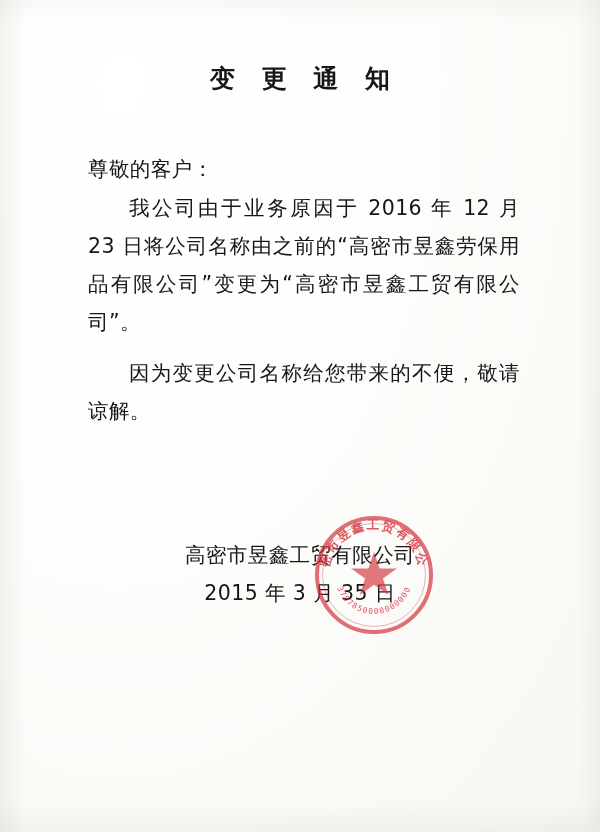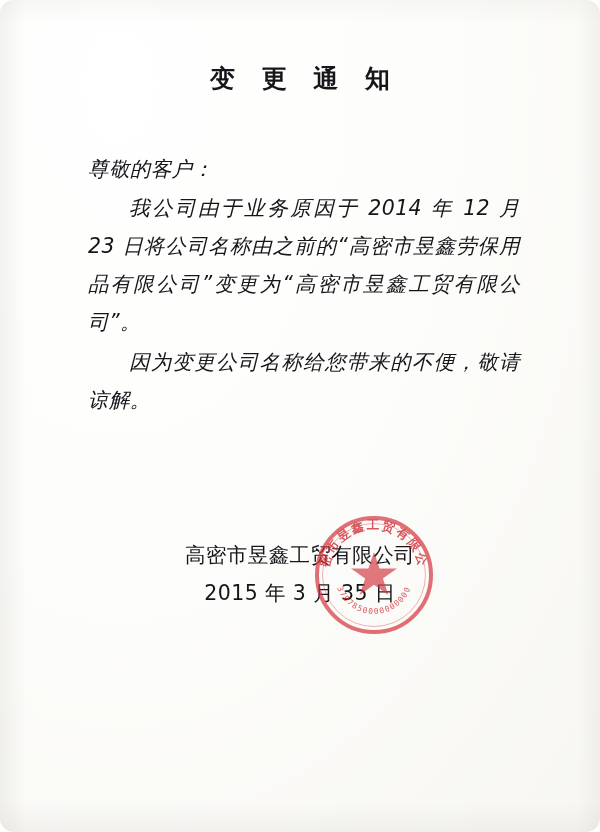--- a/index.html
+++ b/index.html
@@ -15,21 +15,20 @@
   }
 
   
   #page {
     position: relative;
     width: 600px;
     height: 832px;
     background:
       radial-gradient(ellipse at 20% 10%, #ffffff 0%, #fdfdfb 45%, #f7f6f2 100%);
     overflow: hidden;
-    border-radius: 14px;
   }
 
   
   #page::before {
     content: "";
     position: absolute;
     inset: 0;
     pointer-events: none;
     background:
       linear-gradient(90deg, rgba(200,198,190,0.22) 0px, rgba(255,255,255,0) 26px),
@@ -59,27 +58,26 @@
     width: 432px;
     color: #15161a;
     font-size: 20.5px;
     line-height: 38px;
     letter-spacing: 0.4px;
     text-align: justify;
   }
 
   .para {
     margin: 0 0 1px 0;
-    font-style: italic;
   }
   .indent-2 {
     text-indent: 41px;
   }
   .gap-above {
-    margin-top: 2px;
+    margin-top: 13px;
   }
 
   .sign-block {
     position: absolute;
     top: 536px;
     left: 0;
     width: 600px;
     text-align: center;
     color: #15161a;
     font-size: 20.5px;
@@ -120,21 +118,21 @@
 </style>
 </head>
 <body>
 
 <div id="page">
 
   <div class="doc-title">变 更 通 知</div>
 
   <div class="body-block">
     <p class="para">尊敬的客户：</p>
-    <p class="para indent-2">我公司由于业务原因于 2014 年 12 月 23 日将公司名称由之前的“高密市昱鑫劳保用品有限公司”变更为“高密市昱鑫工贸有限公司”。</p>
+    <p class="para indent-2">我公司由于业务原因于 2016 年 12 月 23 日将公司名称由之前的“高密市昱鑫劳保用品有限公司”变更为“高密市昱鑫工贸有限公司”。</p>
     <p class="para indent-2 gap-above">因为变更公司名称给您带来的不便，敬请谅解。</p>
   </div>
 
   <div class="sign-block">
     <span class="sign-line">高密市昱鑫工贸有限公司</span>
     <span class="sign-line">2015 年 3 月 35 日</span>
   </div>
 
   <div class="seal">
     <svg width="134" height="134" viewBox="0 0 134 134" xmlns="http://www.w3.org/2000/svg">

